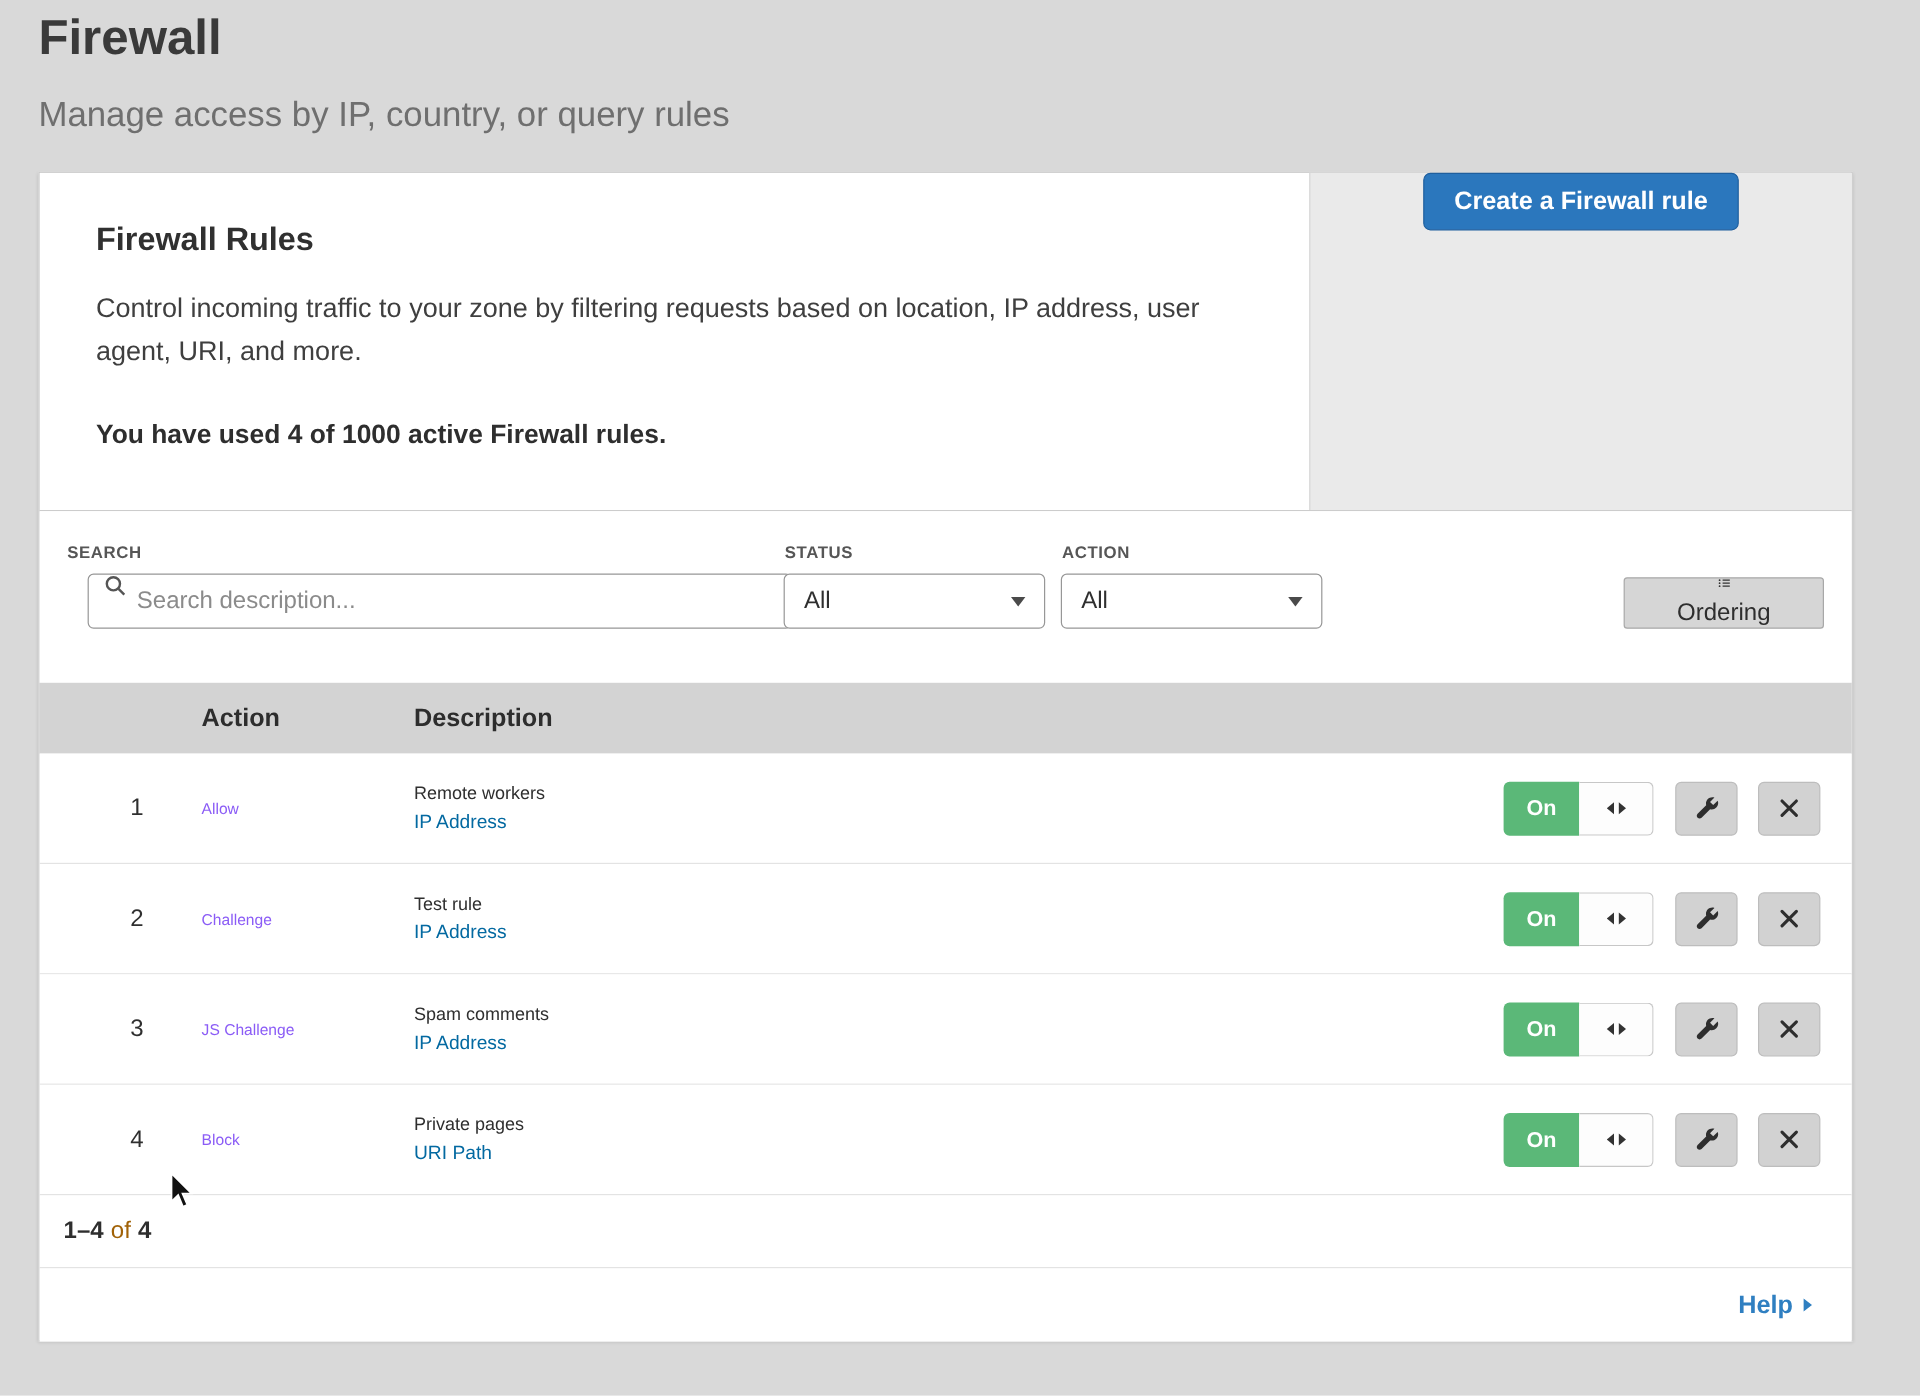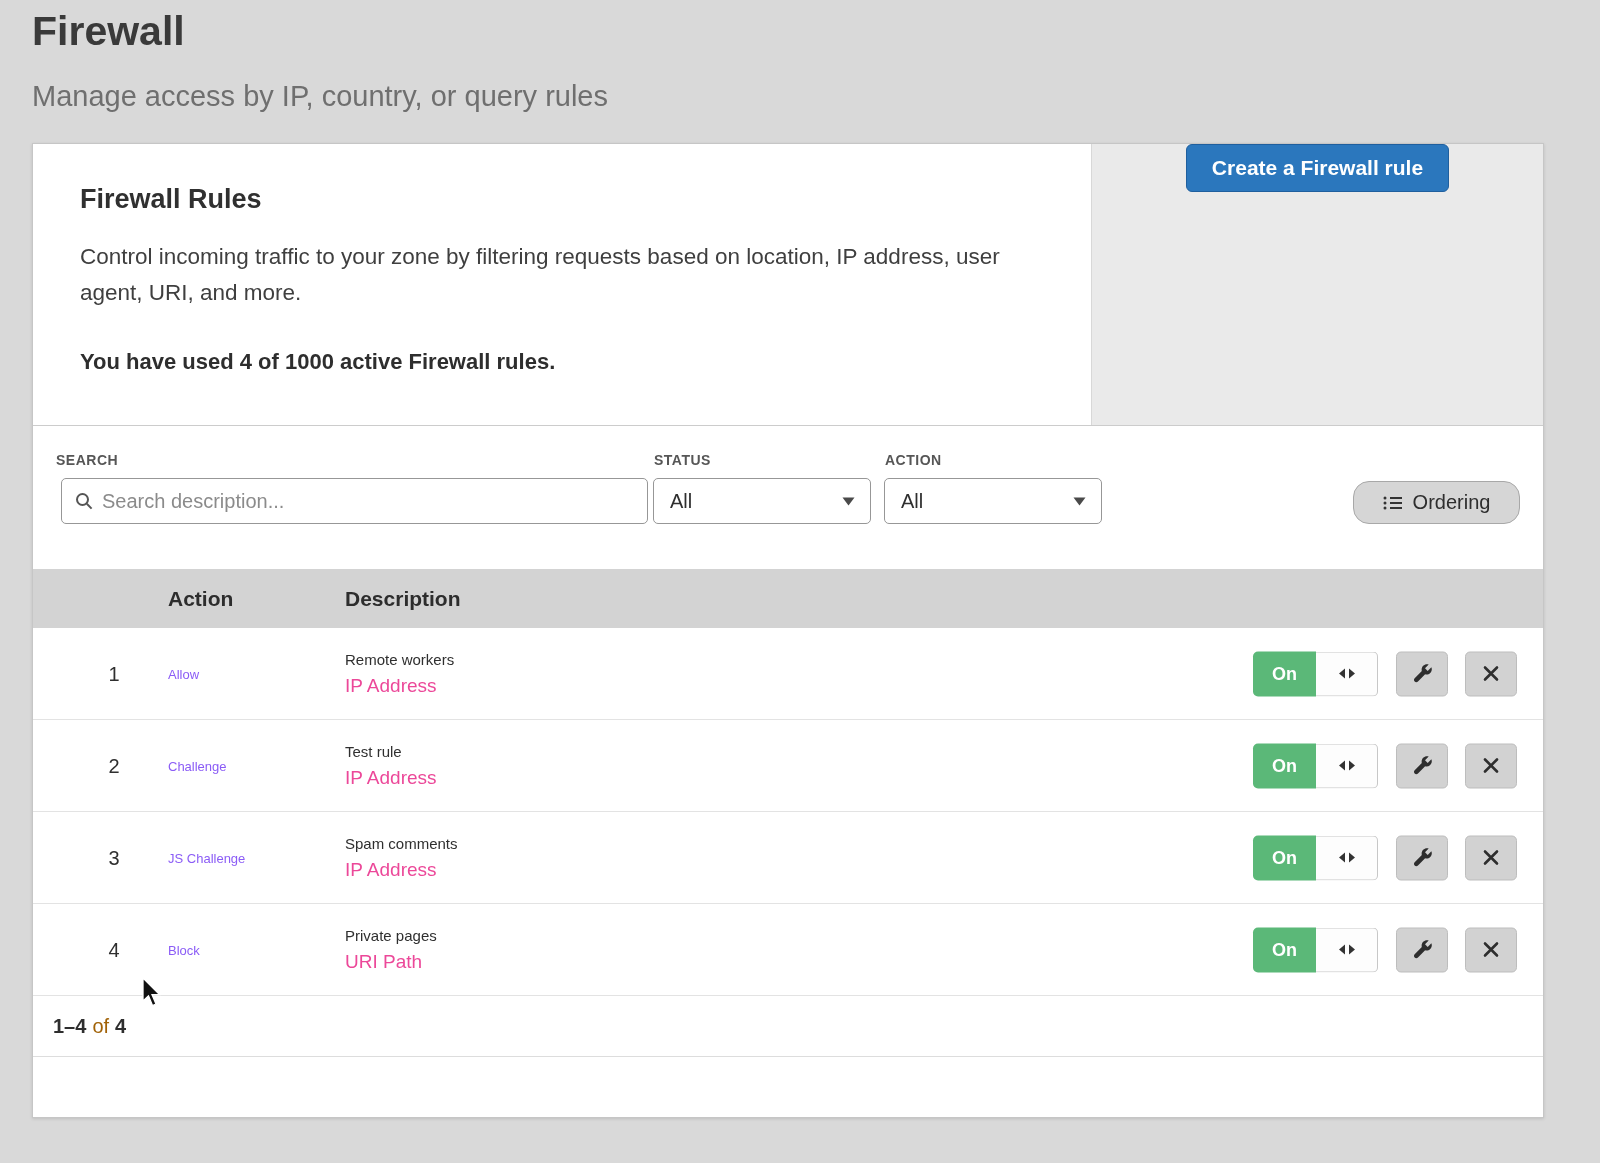--- a/index.html
+++ b/index.html
@@ -52,24 +52,24 @@
   .filters { position: relative; height: 143px; background: #fff; }
   .filter-label {
     position: absolute; top: 26px;
     font-size: 14px; font-weight: 700; letter-spacing: .5px; color: #565656;
   }
   .lbl-search { left: 23px; }
   .lbl-status { left: 621px; }
   .lbl-action { left: 852px; }
 
   .search-box {
-    position: absolute; left: 28px; top: 52px;
+    position: absolute; left: 40px; top: 52px;
     width: 587px; height: 46px;
     border: 1px solid #979797; border-radius: 5px;
-    background: #fff; display: flex; align-items: center; padding: 0 13px;
+    background: #fff; display: flex; padding: 0 13px;
   }
   .search-box svg { flex: 0 0 auto; margin-right: 9px; }
   .search-box input {
     border: none; outline: none; flex: 1;
     font-family: "Liberation Sans", sans-serif;
     font-size: 20px; color: #333; background: transparent;
   }
   .search-box input::placeholder { color: #8b8b8b; }
 
   .select-box {
@@ -77,24 +77,24 @@
     border: 1px solid #979797; border-radius: 5px; background: #fff;
     display: flex; align-items: center; justify-content: space-between;
     padding: 0 15px 0 16px; font-size: 20px; color: #2f2f2f; cursor: pointer;
   }
   .sel-status { left: 620px; }
   .sel-action { left: 851px; }
 
   .btn-ordering {
     position: absolute; left: 1320px; top: 55px;
     width: 167px; height: 43px;
-    background: #d6d6d6; border: 1px solid #a8a8a8; border-radius: 16px;
+    background: #d6d6d6; border: 1px solid #a8a8a8; border-radius: 3px;
     display: flex; align-items: center; justify-content: center; gap: 10px;
     font-family: "Liberation Sans", sans-serif;
-    font-size: 20px; color: #2e2e2e; cursor: pointer;
+    font-size: 20px; color: #2e2e2e; cursor: pointer; flex-direction: column;
   }
 
   
   .table-header {
     height: 59px; background: #d3d3d3;
     position: relative; font-size: 21px; font-weight: 700; color: #2d2d2d;
   }
   .table-header .col-action { position: absolute; left: 135px; line-height: 59px; }
   .table-header .col-desc   { position: absolute; left: 312px; line-height: 59px; }
 
@@ -102,21 +102,21 @@
   .rule-priority {
     position: absolute; left: 56px; width: 50px; text-align: center;
     top: 50%; transform: translateY(-50%); font-size: 20px; color: #2f2f2f;
   }
   .rule-action {
     position: absolute; left: 135px; top: 50%; transform: translateY(-50%);
     font-size: 13px; color: #8b5cf6;
   }
   .rule-desc { position: absolute; left: 312px; top: 50%; transform: translateY(-50%); }
   .rule-desc-title { font-size: 15px; color: #2f2f2f; margin-bottom: 7px; }
-  .rule-desc-sub   { font-size: 19px; color: #ec4899; }
+  .rule-desc-sub   { font-size: 16px; color: #0369a1; }
 
   .rule-toggle {
     position: absolute; left: 1220px; top: 50%; transform: translateY(-50%);
     height: 45px; display: flex; cursor: pointer;
   }
   .toggle-on {
     width: 63px; background: #5bb878; color: #fff;
     border-radius: 5px 0 0 5px;
     display: flex; align-items: center; justify-content: center;
     font-size: 18px; font-weight: 600;
@@ -331,18 +331,26 @@
         </svg>
     </button>
   </div>
 
   <div class="pagination-row">
     <span class="pg-b">1–4</span>
     <span class="pg-sep">of</span>
     <span class="pg-b">4</span>
   </div>
 
+  <div class="help-row">
+    <a class="help-link">
+      <span>Help</span>
+      <svg width="9" height="13" viewBox="0 0 9 13">
+          <path d="M1 1 L8 6.5 L1 12 Z" fill="#2f7fc1"></path>
+        </svg>
+    </a>
+  </div>
 
 </div>
 
 <svg class="mouse-cursor" width="24" height="32" viewBox="0 0 24 32">
   <path d="M2 1 L2 24 L7.5 18.8 L11.5 28.5 L15 27 L11 17.6 L18.5 17.6 Z" fill="#111" stroke="#fff" stroke-width="1.3"></path>
 </svg>
 
 </body></html>

